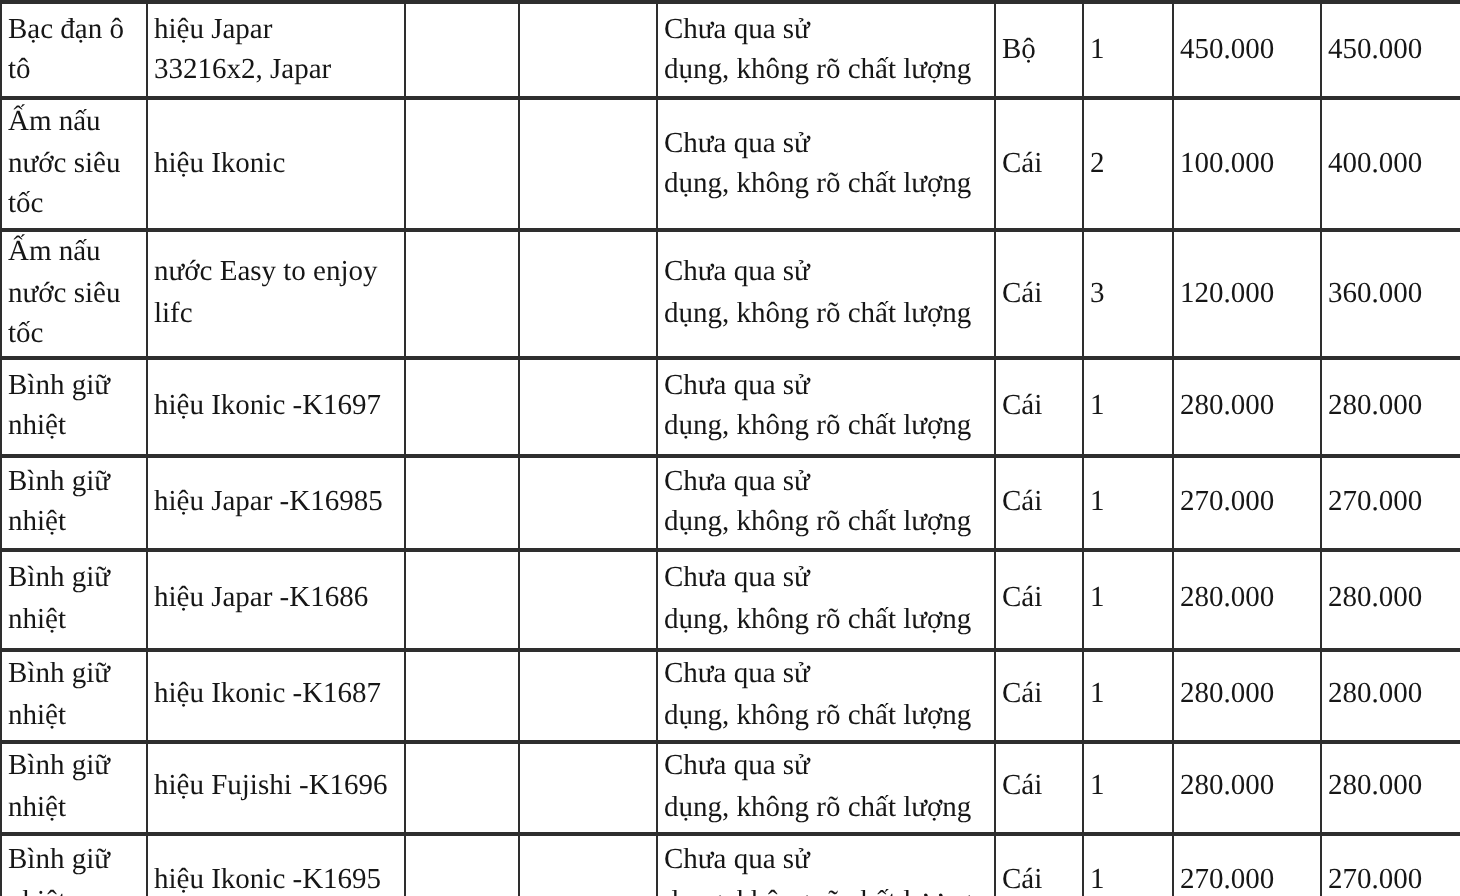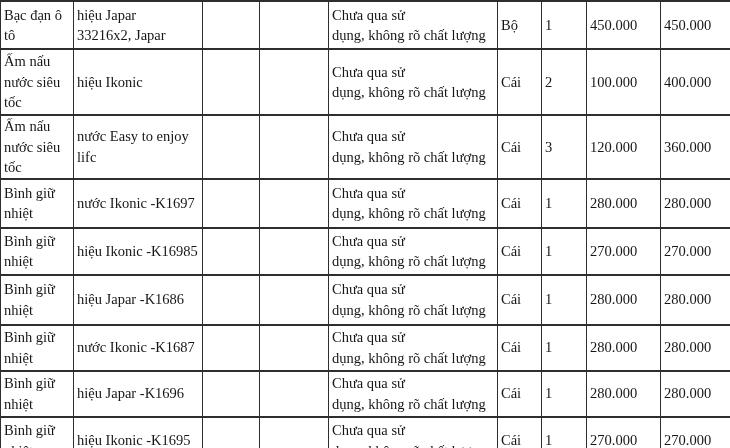--- a/index.html
+++ b/index.html
@@ -101,34 +101,34 @@
         <td>Chưa qua sử
 dụng, không rõ chất lượng</td>
         <td>Cái</td>
         <td>3</td>
         <td>120.000</td>
         <td>360.000</td>
       </tr>
       <tr class="r4">
         <td>Bình giữ
 nhiệt</td>
-        <td>nước Ikonic -K1697</td>
+        <td>hiệu Ikonic -K1697</td>
         <td></td>
         <td></td>
         <td>Chưa qua sử
 dụng, không rõ chất lượng</td>
         <td>Cái</td>
         <td>1</td>
         <td>280.000</td>
         <td>280.000</td>
       </tr>
       <tr class="r5">
         <td>Bình giữ
 nhiệt</td>
-        <td>hiệu Ikonic -K16985</td>
+        <td>hiệu Japar -K16985</td>
         <td></td>
         <td></td>
         <td>Chưa qua sử
 dụng, không rõ chất lượng</td>
         <td>Cái</td>
         <td>1</td>
         <td>270.000</td>
         <td>270.000</td>
       </tr>
       <tr class="r6">
@@ -140,34 +140,34 @@
         <td>Chưa qua sử
 dụng, không rõ chất lượng</td>
         <td>Cái</td>
         <td>1</td>
         <td>280.000</td>
         <td>280.000</td>
       </tr>
       <tr class="r7">
         <td>Bình giữ
 nhiệt</td>
-        <td>nước Ikonic -K1687</td>
+        <td>hiệu Ikonic -K1687</td>
         <td></td>
         <td></td>
         <td>Chưa qua sử
 dụng, không rõ chất lượng</td>
         <td>Cái</td>
         <td>1</td>
         <td>280.000</td>
         <td>280.000</td>
       </tr>
       <tr class="r8">
         <td>Bình giữ
 nhiệt</td>
-        <td>hiệu Japar -K1696</td>
+        <td>hiệu Fujishi -K1696</td>
         <td></td>
         <td></td>
         <td>Chưa qua sử
 dụng, không rõ chất lượng</td>
         <td>Cái</td>
         <td>1</td>
         <td>280.000</td>
         <td>280.000</td>
       </tr>
       <tr class="r9">

